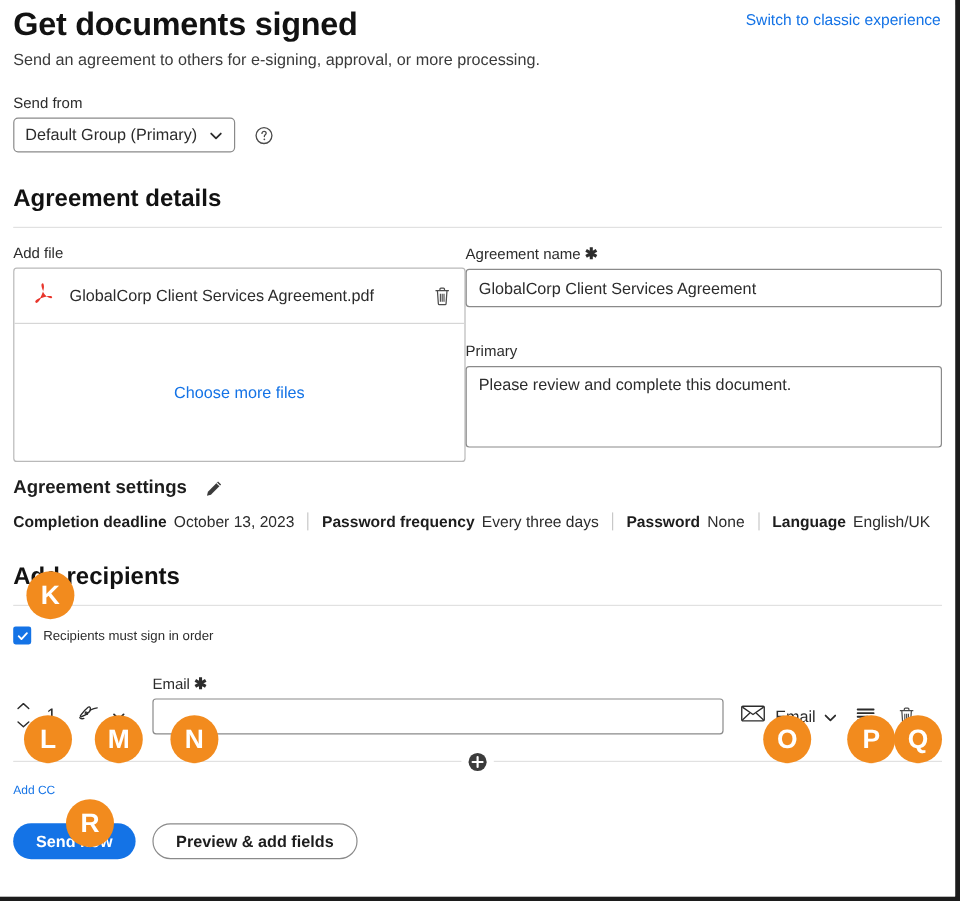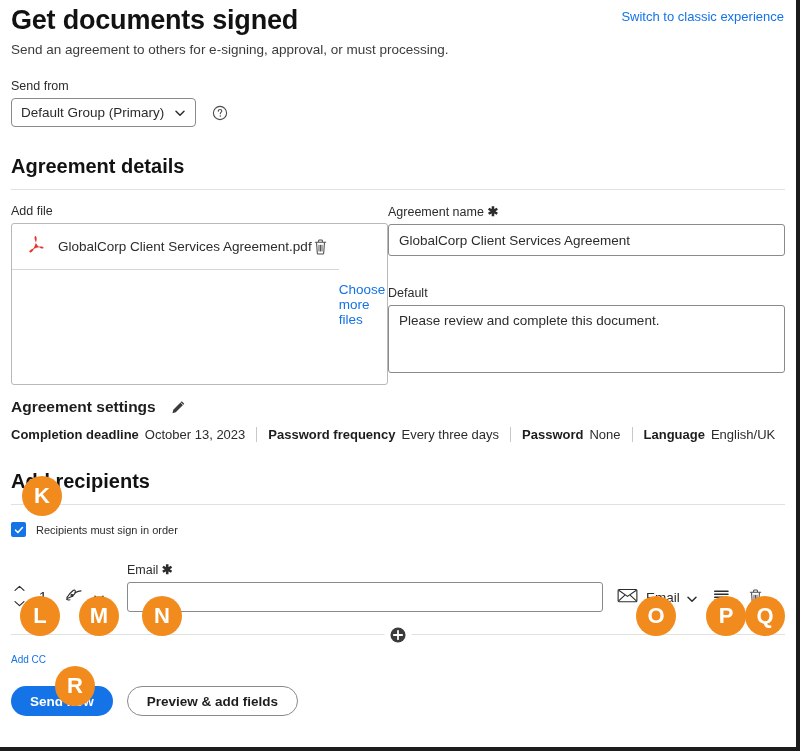--- a/index.html
+++ b/index.html
@@ -109,21 +109,21 @@
   .col-left { width: 377px; flex: 0 0 377px; }
   .col-right { flex: 1 1 auto; }
 
   .file-box {
     border: 1px solid #b9b9b9;
     border-radius: 3px;
     background: #fff;
     height: 162px;
     box-sizing: border-box;
     display: flex;
-    flex-direction: row;
+    flex-direction: column;
   }
   .file-row {
     display: flex;
     align-items: center;
     height: 46px;
     border-bottom: 1px solid #d6d6d6;
     padding: 0 10px 0 14px;
     box-sizing: border-box;
   }
   .file-name {
@@ -383,21 +383,21 @@
 </style>
 </head>
 <body>
 
 <div id="page">
 <div id="inner">
 
   <a class="switch-link" href="#">Switch to classic experience</a>
 
   <h1 class="page-title">Get documents signed</h1>
-  <p class="page-subtitle">Send an agreement to others for e-signing, approval, or must processing.</p>
+  <p class="page-subtitle">Send an agreement to others for e-signing, approval, or more processing.</p>
 
   
   <div class="sendfrom-block">
     <div class="field-label">Send from</div>
     <div class="sendfrom-row">
       <div class="select-box">
         <span>Default Group (Primary)</span>
         <span class="chev">
           <svg viewBox="0 0 12 12" width="12" height="12">
                 <path d="M2 4.3 L6 8.3 L10 4.3" fill="none" stroke="#2c2c2c" stroke-width="1.5" stroke-linecap="round" stroke-linejoin="round"></path>
@@ -442,21 +442,21 @@
     </div>
 
     <div class="col-right">
       <div class="field-label">
         <span>Agreement name</span>
         <span class="req">✱</span>
       </div>
       <input class="text-input" type="text" value="GlobalCorp Client Services Agreement" style="">
 
       <div class="msg-block">
-        <div class="field-label">Default</div>
+        <div class="field-label">Primary</div>
         <textarea class="textarea" style="">Please review and complete this document.</textarea>
       </div>
     </div>
   </div>
 
   
   <div class="settings-head">
     <span class="settings-title">Agreement settings</span>
     <button class="icon-btn pencil-btn">
       <svg viewBox="0 0 18 18" width="17" height="17">

